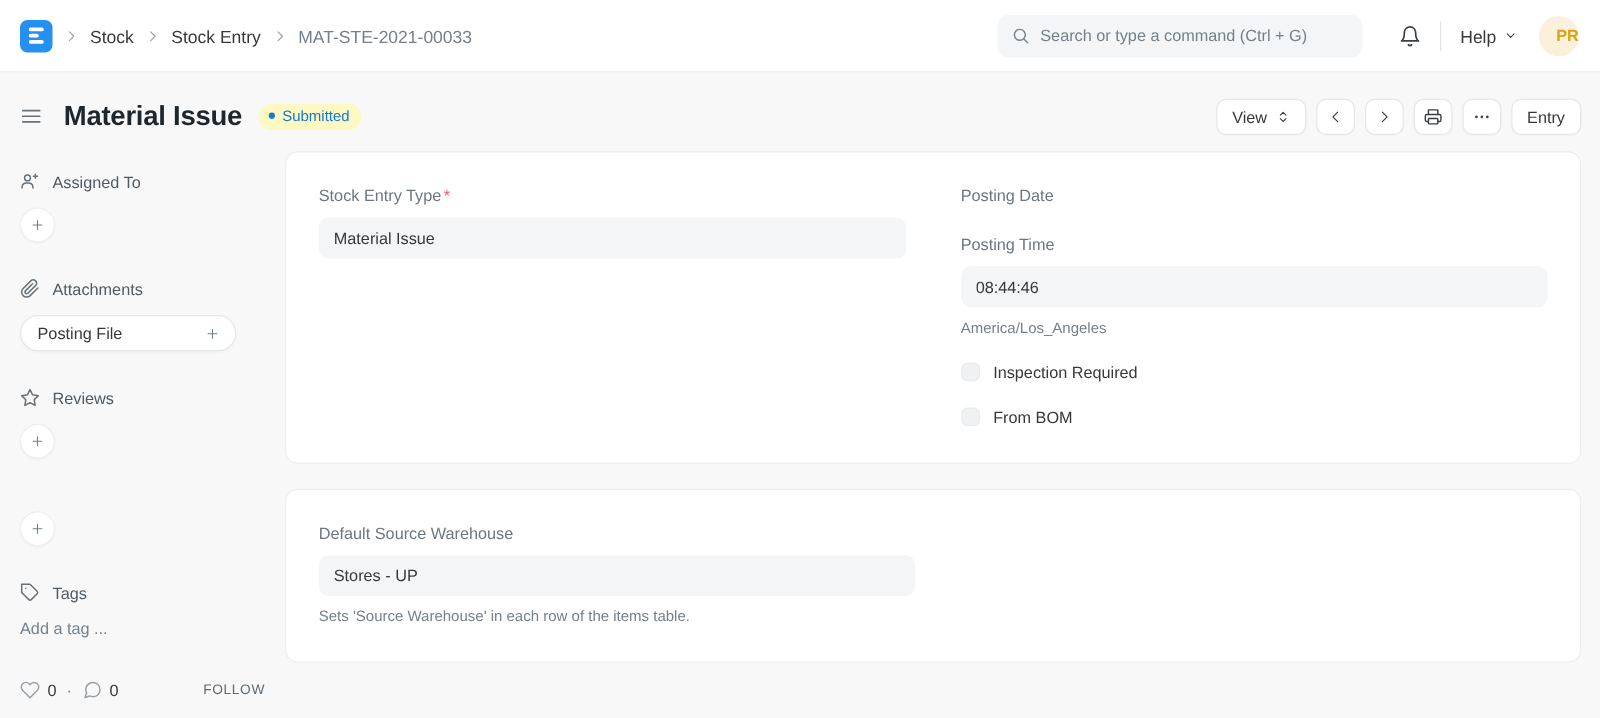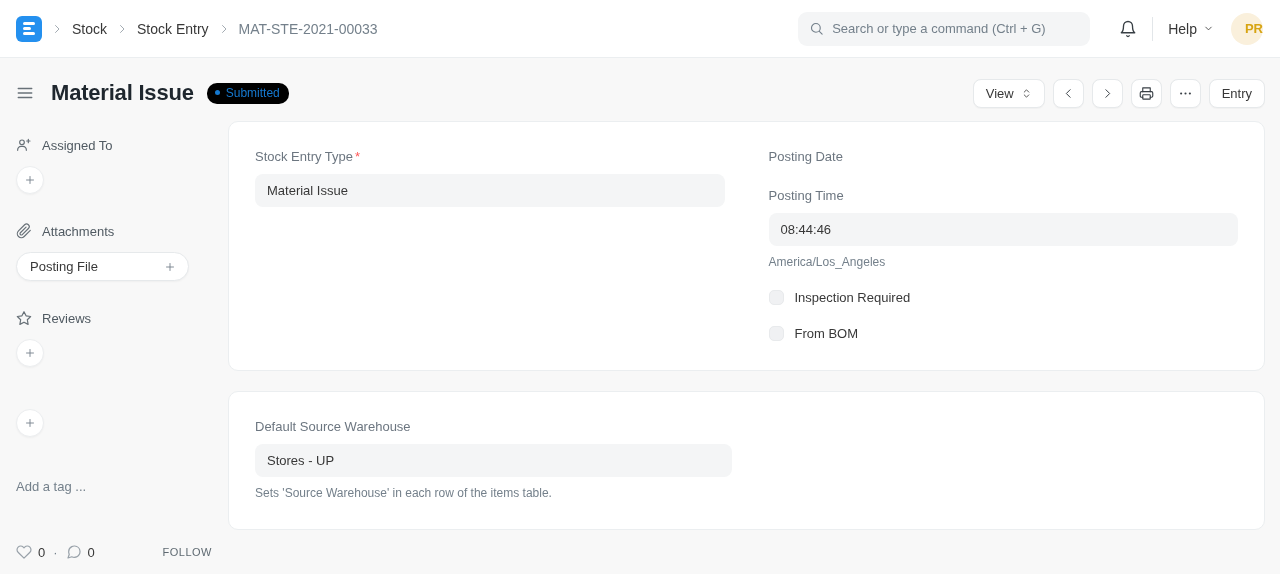--- a/index.html
+++ b/index.html
@@ -43,21 +43,21 @@
     width:32px; height:32px; border-radius:50%; background:#faf0dc; margin-left:17px;
     display:flex; align-items:center; justify-content:flex-end;
     color:#d7a412; font-size:13px; font-weight:600; cursor:pointer; flex:none;
   }
 
   
   .title-row { display:flex; align-items:center; padding:20px 15px 0 16px; height:50px; }
   .menu-toggle { background:none; border:none; color:#687178; cursor:pointer; margin-right:17px; display:flex; }
   h1.page-title { font-size:22px; font-weight:700; color:#1f272e; letter-spacing:-0.2px; }
   .badge {
-    margin-left:13px; background:#000000; color:#1579d0; font-size:12px;
+    margin-left:13px; background:#fef9c3; color:#1579d0; font-size:12px;
     border-radius:10px; padding:3px 9px 4px 8px; display:inline-flex; align-items:center; gap:6px;
   }
   .badge .dot { width:5px; height:5px; border-radius:50%; background:#1579d0; }
   .toolbar { display:flex; align-items:center; gap:8px; }
   .btn {
     height:29px; background:#fff; border:1px solid #e6e9eb; border-radius:8px;
     font-family:inherit; font-size:13px; color:#383838; cursor:pointer;
     display:inline-flex; align-items:center; justify-content:center; gap:7px; padding:0 12px;
     box-shadow:0 .5px 1px rgba(0,0,0,.03);
   }
@@ -281,20 +281,29 @@
       <div class="side-body">
         <button class="plusbtn">
           <svg class="ic" width="12" height="12" viewBox="0 0 24 24">
               <path d="M12 5v14M5 12h14"></path>
             </svg>
         </button>
       </div>
     </div>
 
     <div class="side-sec">
+      <div class="side-head">
+        <span class="sic">
+          <svg class="ic" width="16" height="16" viewBox="0 0 24 24" stroke-width="1.6">
+              <path d="M20.59 13.41l-7.17 7.17a2 2 0 0 1-2.83 0L2 12V2h10l8.59 8.59a2 2 0 0 1 0 2.82z"></path>
+              <path d="M7 7h.01"></path>
+            </svg>
+        </span>
+        <span>Tags</span>
+      </div>
       <div class="side-body">
         <span class="addtag">Add a tag ...</span>
       </div>
     </div>
 
     <div class="sidebar-footer">
       <span class="cnt">
         <span class="cic">
           <svg class="ic" width="16" height="16" viewBox="0 0 24 24" stroke-width="1.6">
               <path d="M20.84 4.61a5.5 5.5 0 0 0-7.78 0L12 5.67l-1.06-1.06a5.5 5.5 0 0 0-7.78 7.78l1.06 1.06L12 21.23l7.78-7.78 1.06-1.06a5.5 5.5 0 0 0 0-7.78z"></path>

